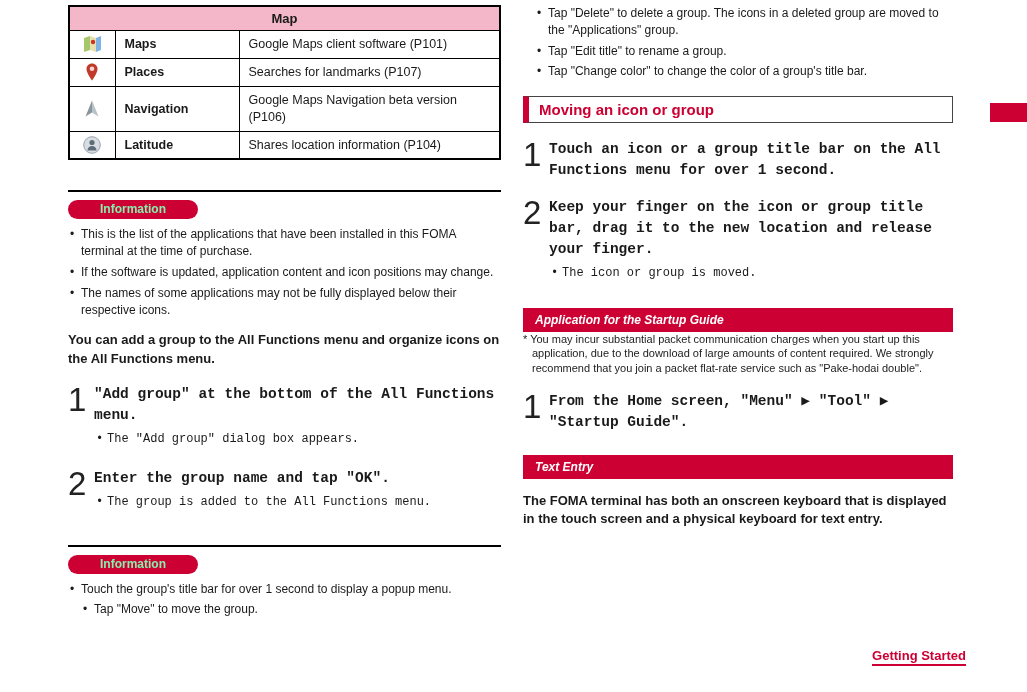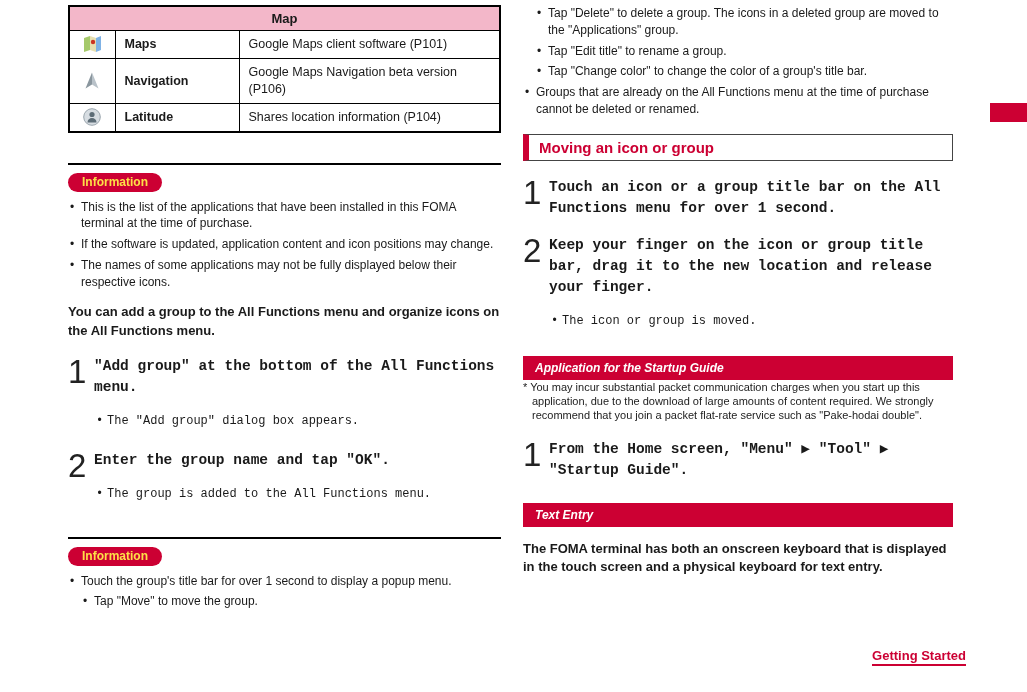--- a/index.html
+++ b/index.html
@@ -29,22 +29,22 @@
   }
   .icon-cell { width:46px; text-align:center; padding:2px 0; vertical-align:middle; }
   .icon-cell svg { vertical-align:middle; }
   .name-cell { width:124px; font-weight:bold; font-size:12.5px; padding:5px 9px; vertical-align:middle; }
   .desc-cell { font-size:12.5px; padding:5px 9px; line-height:1.35; vertical-align:middle; }
 
   
   .info-block { margin-top:30px; }
   .info-rule  { border-top:2px solid #000; margin-bottom:7px; }
   .info-badge {
-    display:inline-block; background:var(--accent,#cc0033); color:#fde047;
-    font-weight:bold; font-size:12px; padding:2px 14px 3px; border-radius:10px;
+    display:inline-block; background:var(--accent,#cc0033); color:#86efac;
+    font-weight:bold; font-size:12px; padding:2px 32px 3px; border-radius:10px;
   }
   .bullets { list-style:none; margin-top:7px; }
   .bullets li {
     position:relative; padding-left:13px; font-size:12px; line-height:1.4; margin-bottom:4px;
   }
   .bullets li::before { content:"\2022"; position:absolute; left:2px; }
   .bullets .nested { margin-top:3px; margin-bottom:0; }
   .bullets .nested li { margin-bottom:2px; }
   .cont-sub { padding-left:12px; margin-top:0; }
   .cont-top { margin-top:2px; }
@@ -70,21 +70,21 @@
     padding-left:9px; text-indent:-9px; color:#222;
   }
 
   
   .step { display:flex; margin-top:16px; }
   .step-num {
     flex:0 0 26px; font-size:33px; line-height:0.95; color:#222; font-weight:400;
   }
   .step-body { flex:1;font-family:Liberation Mono, monospace; }
   .step-text { font-weight:bold; font-size:14.5px; line-height:1.45; }
-  .step-body .bullets { margin-top:15px; }
+  .step-body .bullets { margin-top:5px; }
 
   
   .footer-link {
     position:absolute; right:61px; bottom:26px;
     color:var(--accent,#cc0033); font-weight:bold; font-size:13px;
     border-bottom:2px solid var(--accent,#cc0033); padding-bottom:1px; cursor:pointer;
   }
 </style>
 </head>
 <body>
@@ -108,20 +108,32 @@
               <svg width="20" height="20" viewBox="0 0 20 20">
                 <polygon points="2,4 8,2 8,16 2,18" fill="#a5c96a"></polygon>
                 <polygon points="8,2 14,4 14,18 8,16" fill="#e8e0b0"></polygon>
                 <polygon points="14,4 19,2 19,16 14,18" fill="#7fb2e5"></polygon>
                 <circle cx="11" cy="8" r="2.2" fill="#cc3322"></circle>
               </svg>
             </span>
           </td>
           <td class="name-cell">Maps</td>
           <td class="desc-cell">Google Maps client software (P101)</td>
+        </tr>
+        <tr>
+          <td class="icon-cell">
+            <span>
+              <svg width="20" height="20" viewBox="0 0 20 20">
+                <path d="M10 1.5 C6.8 1.5 4.5 3.9 4.5 7 C4.5 11 10 18.5 10 18.5 C10 18.5 15.5 11 15.5 7 C15.5 3.9 13.2 1.5 10 1.5 Z" fill="#c0392b"></path>
+                <circle cx="10" cy="6.8" r="2.3" fill="#f2d7cd"></circle>
+              </svg>
+            </span>
+          </td>
+          <td class="name-cell">Places</td>
+          <td class="desc-cell">Searches for landmarks (P107)</td>
         </tr>
         <tr>
           <td class="icon-cell">
             <span>
               <svg width="20" height="20" viewBox="0 0 20 20">
                 <polygon points="10,1.5 16.5,17.5 10,13.5" fill="#b9c2c9"></polygon>
                 <polygon points="10,1.5 10,13.5 3.5,17.5" fill="#8a969e"></polygon>
               </svg>
             </span>
           </td>
@@ -192,23 +204,20 @@
 
     </div>
 
     <div class="col-right">
 
       <ul class="bullets cont-sub">
         <li>Tap "Delete" to delete a group. The icons in a deleted group are moved to the "Applications" group.</li>
         <li>Tap "Edit title" to rename a group.</li>
         <li>Tap "Change color" to change the color of a group's title bar.</li>
       </ul>
-      <ul class="bullets cont-top">
-        <li>Groups that are already on the All Functions menu at the time of purchase cannot be deleted or renamed.</li>
-      </ul>
 
       <div class="section-box" style="margin-top:16px;">
         <span>Moving an icon or group</span>
       </div>
 
       <div class="step">
         <div class="step-num">1</div>
         <div class="step-body">
           <div class="step-text">Touch an icon or a group title bar on the All Functions menu for over 1 second.</div>
         </div>

